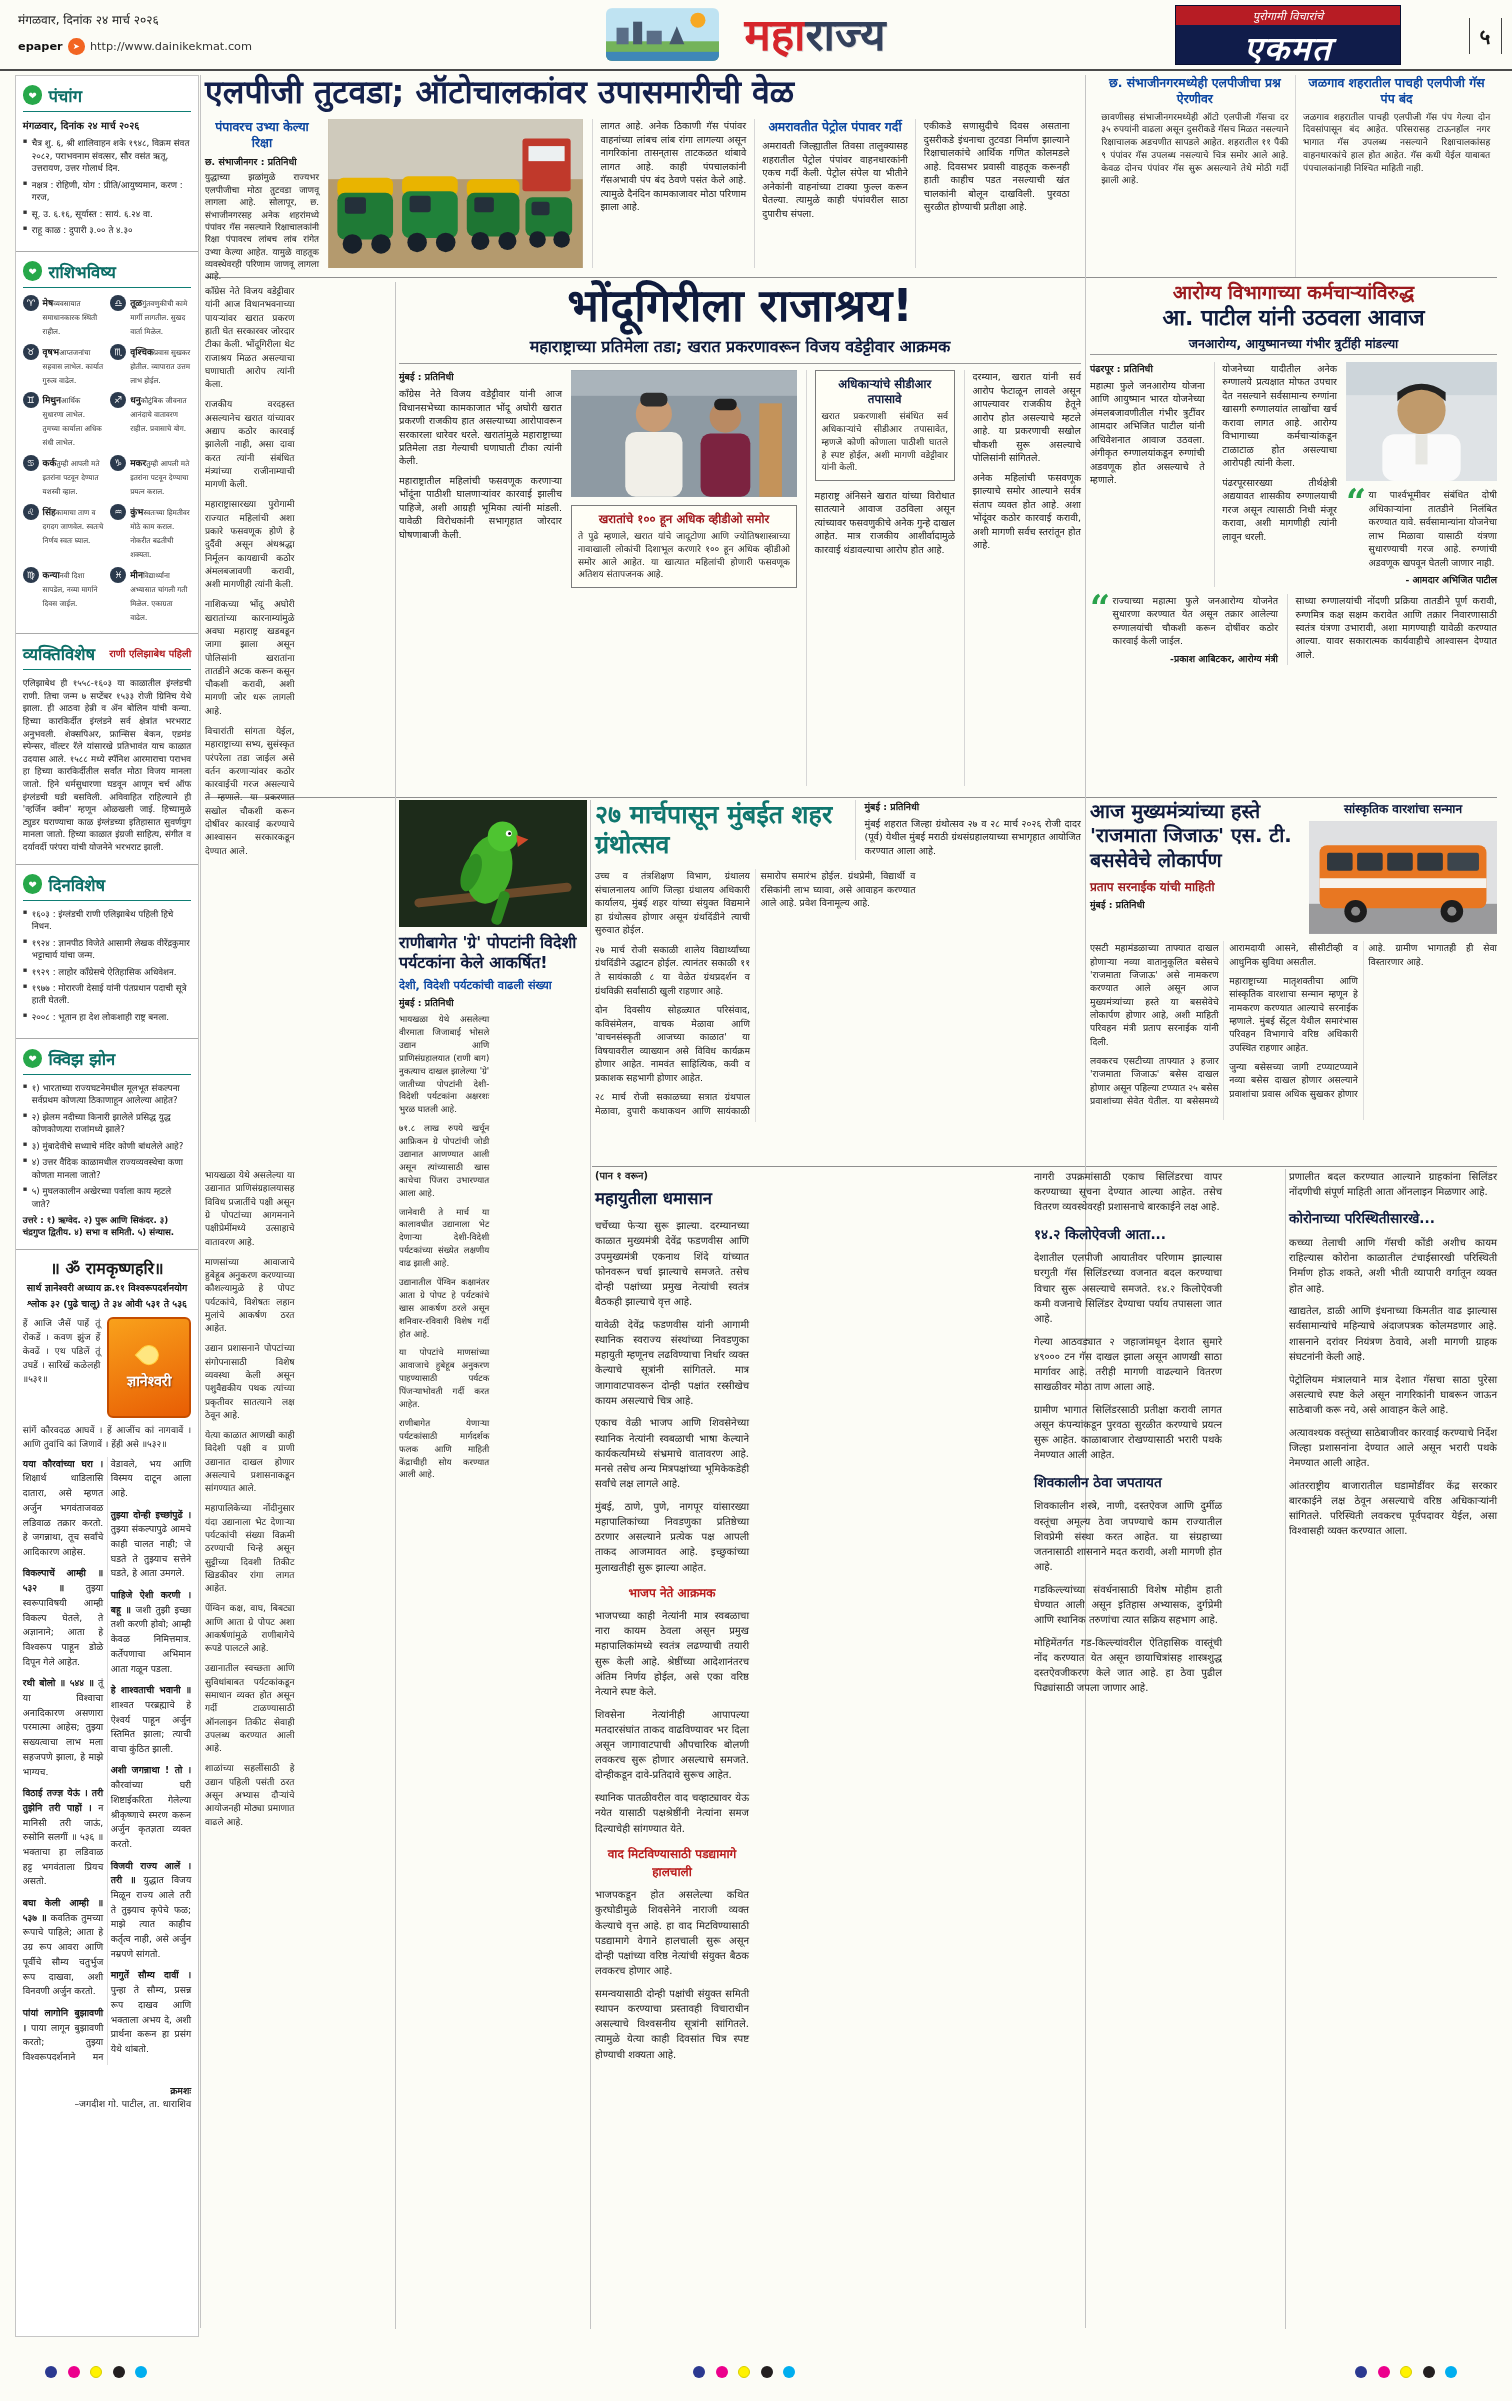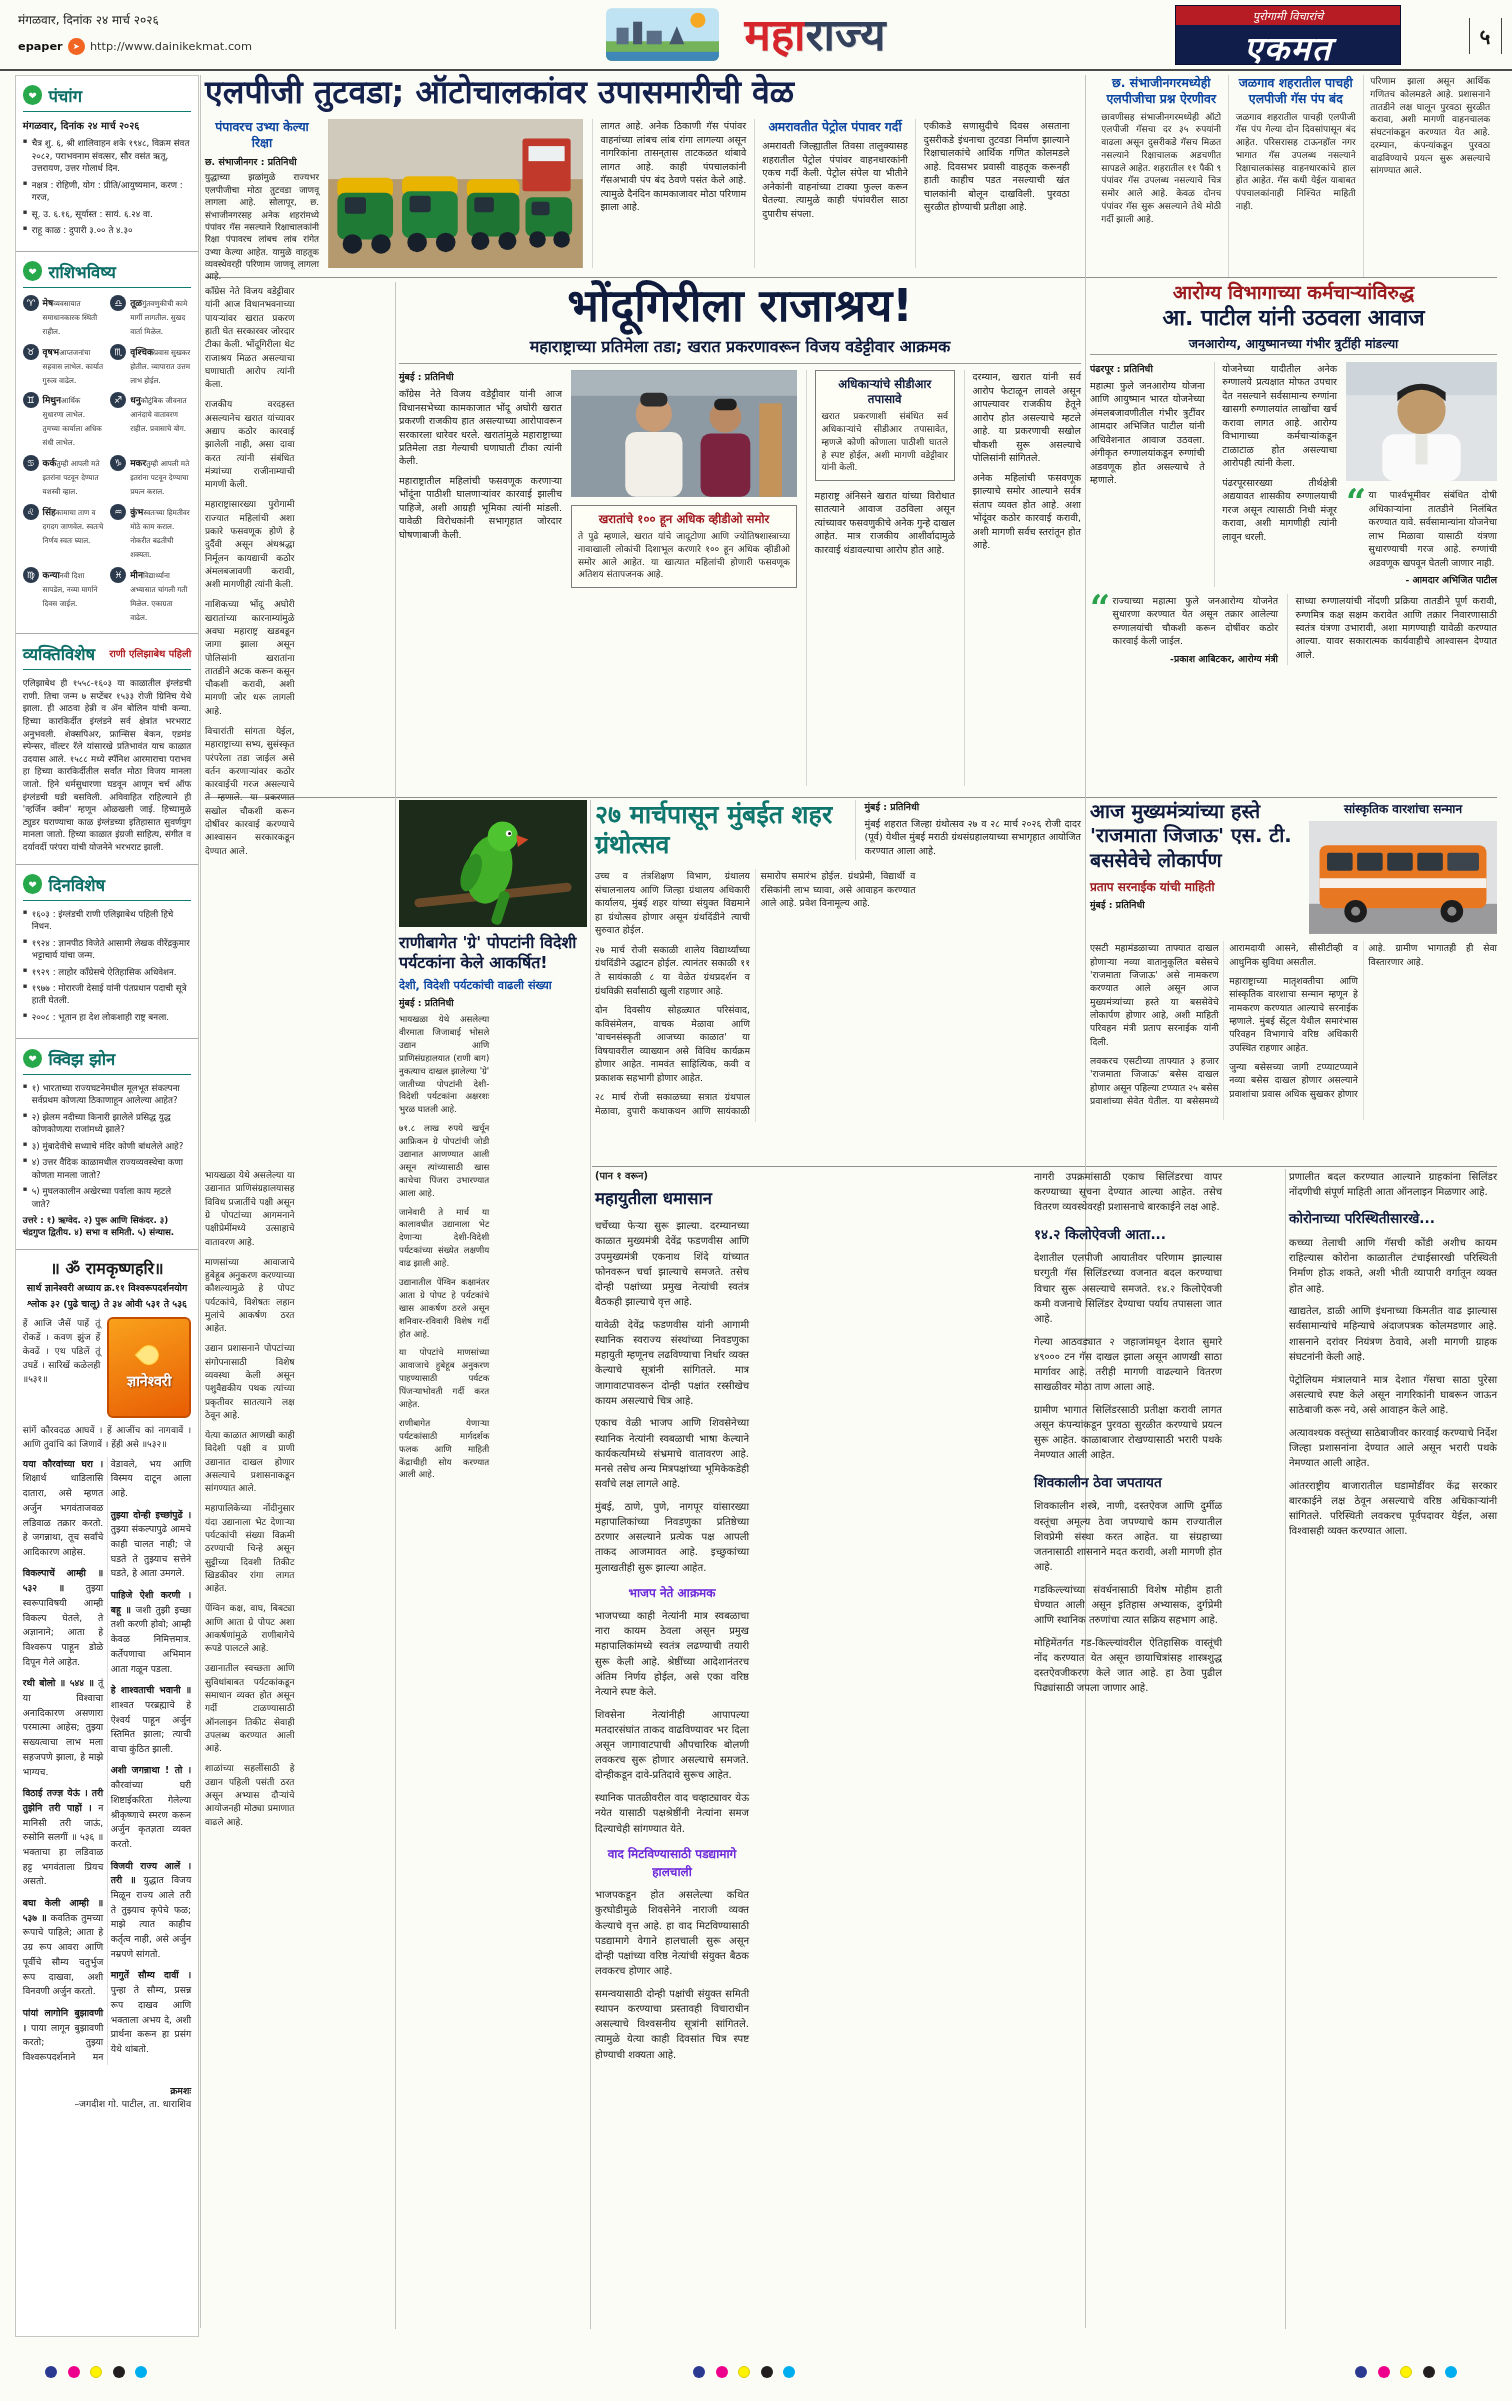--- a/index.html
+++ b/index.html
@@ -136,21 +136,21 @@
   .rj-boxh { font-weight:bold; color:#0f1b3d; font-size:12px; text-align:center; margin-bottom:3.8px; }
   .rj-ph { width:188px; height:113px; background:#d7d8da; overflow:hidden; }
   .rj-body { margin-top:7.5px; column-count:3; column-gap:10.5px; column-rule:0.8px solid #ddd; height:179px; font-size:9.2px; line-height:1.45; text-align:justify; column-fill:auto; }
   .rj-body p { margin-bottom:6px; }
 
   
   .my { column-count:3; column-gap:12px; column-rule:0.8px solid #d6d6d6; column-fill:auto; height:100%; font-size:10px; line-height:1.52; text-align:justify; }
   .my p { margin-bottom:7.5px; }
   .my-tag { font-weight:bold; font-size:9.8px; margin-bottom:2.3px; }
   .my-head { font-weight:bold; font-size:16.6px; color:#0f1b3d; margin-bottom:6.8px; }
-  .my-sub { font-weight:bold; font-size:12px; color:#6d28d9; text-align:center; margin:9px 0 6px; }
+  .my-sub { font-weight:bold; font-size:12px; color:#b91c1c; text-align:center; margin:9px 0 6px; }
   .onecol { font-size:10px; line-height:1.52; text-align:justify; }
   .onecol p { margin-bottom:7.5px; }
   .sec-head { font-weight:bold; font-size:13.6px; color:#0f1b3d; margin:9px 0 6px; }
 
   
   .dots { position:absolute; top:2366px; display:flex; gap:10.5px; }
   .dot { width:12px; height:12px; border-radius:50%; }
   .d1{background:#2b3990;} .d2{background:#ec008c;} .d3{background:#fff200;border:0.8px solid #d8ce00;} .d4{background:#231f20;} .d5{background:#00aeef;}
 </style>
 </head>
@@ -387,21 +387,20 @@
     </div>
     <div class="lead-right">
       <div class="lr-col">
         <div class="colhead">छ. संभाजीनगरमध्येही एलपीजीचा प्रश्न ऐरणीवर</div>
         <div class="btxt" style="font-size:9px;">छावणीसह संभाजीनगरमध्येही ऑटो एलपीजी गॅसचा दर ३५ रुपयांनी वाढला असून दुसरीकडे गॅसच मिळत नसल्याने रिक्षाचालक अडचणीत सापडले आहेत. शहरातील ११ पैकी ९ पंपांवर गॅस उपलब्ध नसल्याचे चित्र समोर आले आहे. केवळ दोनच पंपांवर गॅस सुरू असल्याने तेथे मोठी गर्दी झाली आहे.</div>
       </div>
       <div class="lr-col">
         <div class="colhead">जळगाव शहरातील पाचही एलपीजी गॅस पंप बंद</div>
         <div class="btxt" style="font-size:9px;">जळगाव शहरातील पाचही एलपीजी गॅस पंप गेल्या दोन दिवसांपासून बंद आहेत. परिसरासह टाऊनहॉल नगर भागात गॅस उपलब्ध नसल्याने रिक्षाचालकांसह वाहनधारकांचे हाल होत आहेत. गॅस कधी येईल याबाबत पंपचालकांनाही निश्चित माहिती नाही.</div>
       </div>
-      <div class="lr-col btxt" style="font-size:9px;">परिणाम झाला असून आर्थिक गणितच कोलमडले आहे. प्रशासनाने तातडीने लक्ष घालून पुरवठा सुरळीत करावा, अशी मागणी वाहनचालक संघटनांकडून करण्यात येत आहे. दरम्यान, कंपन्यांकडून पुरवठा वाढविण्याचे प्रयत्न सुरू असल्याचे सांगण्यात आले.</div>
     </div>
   </div>
 
   <div class="story" style="left:205px; top:285px; width:188px; height:875px;">
     <div class="twocol">
       <p>काँग्रेस नेते विजय वडेट्टीवार यांनी आज विधानभवनाच्या पायऱ्यांवर खरात प्रकरण हाती घेत सरकारवर जोरदार टीका केली. भोंदूगिरीला थेट राजाश्रय मिळत असल्याचा घणाघाती आरोप त्यांनी केला.</p>
       <p>राजकीय वरदहस्त असल्यानेच खरात यांच्यावर अद्याप कठोर कारवाई झालेली नाही, असा दावा करत त्यांनी संबंधित मंत्र्यांच्या राजीनाम्याची मागणी केली.</p>
       <p>महाराष्ट्रासारख्या पुरोगामी राज्यात महिलांची अशा प्रकारे फसवणूक होणे हे दुर्दैवी असून अंधश्रद्धा निर्मूलन कायद्याची कठोर अंमलबजावणी करावी, अशी मागणीही त्यांनी केली.</p>
       <p>नाशिकच्या भोंदू अघोरी खरातांच्या कारनाम्यांमुळे अवघा महाराष्ट्र खडबडून जागा झाला असून पोलिसांनी खरातांना तातडीने अटक करून कसून चौकशी करावी, अशी मागणी जोर धरू लागली आहे.</p>
       <p>विचारांती सांगता येईल, महाराष्ट्राच्या सभ्य, सुसंस्कृत परंपरेला तडा जाईल असे वर्तन करणाऱ्यांवर कठोर कारवाईची गरज असल्याचे ते म्हणाले. या प्रकरणात सखोल चौकशी करून दोषींवर कारवाई करण्याचे आश्वासन सरकारकडून देण्यात आले.</p>

